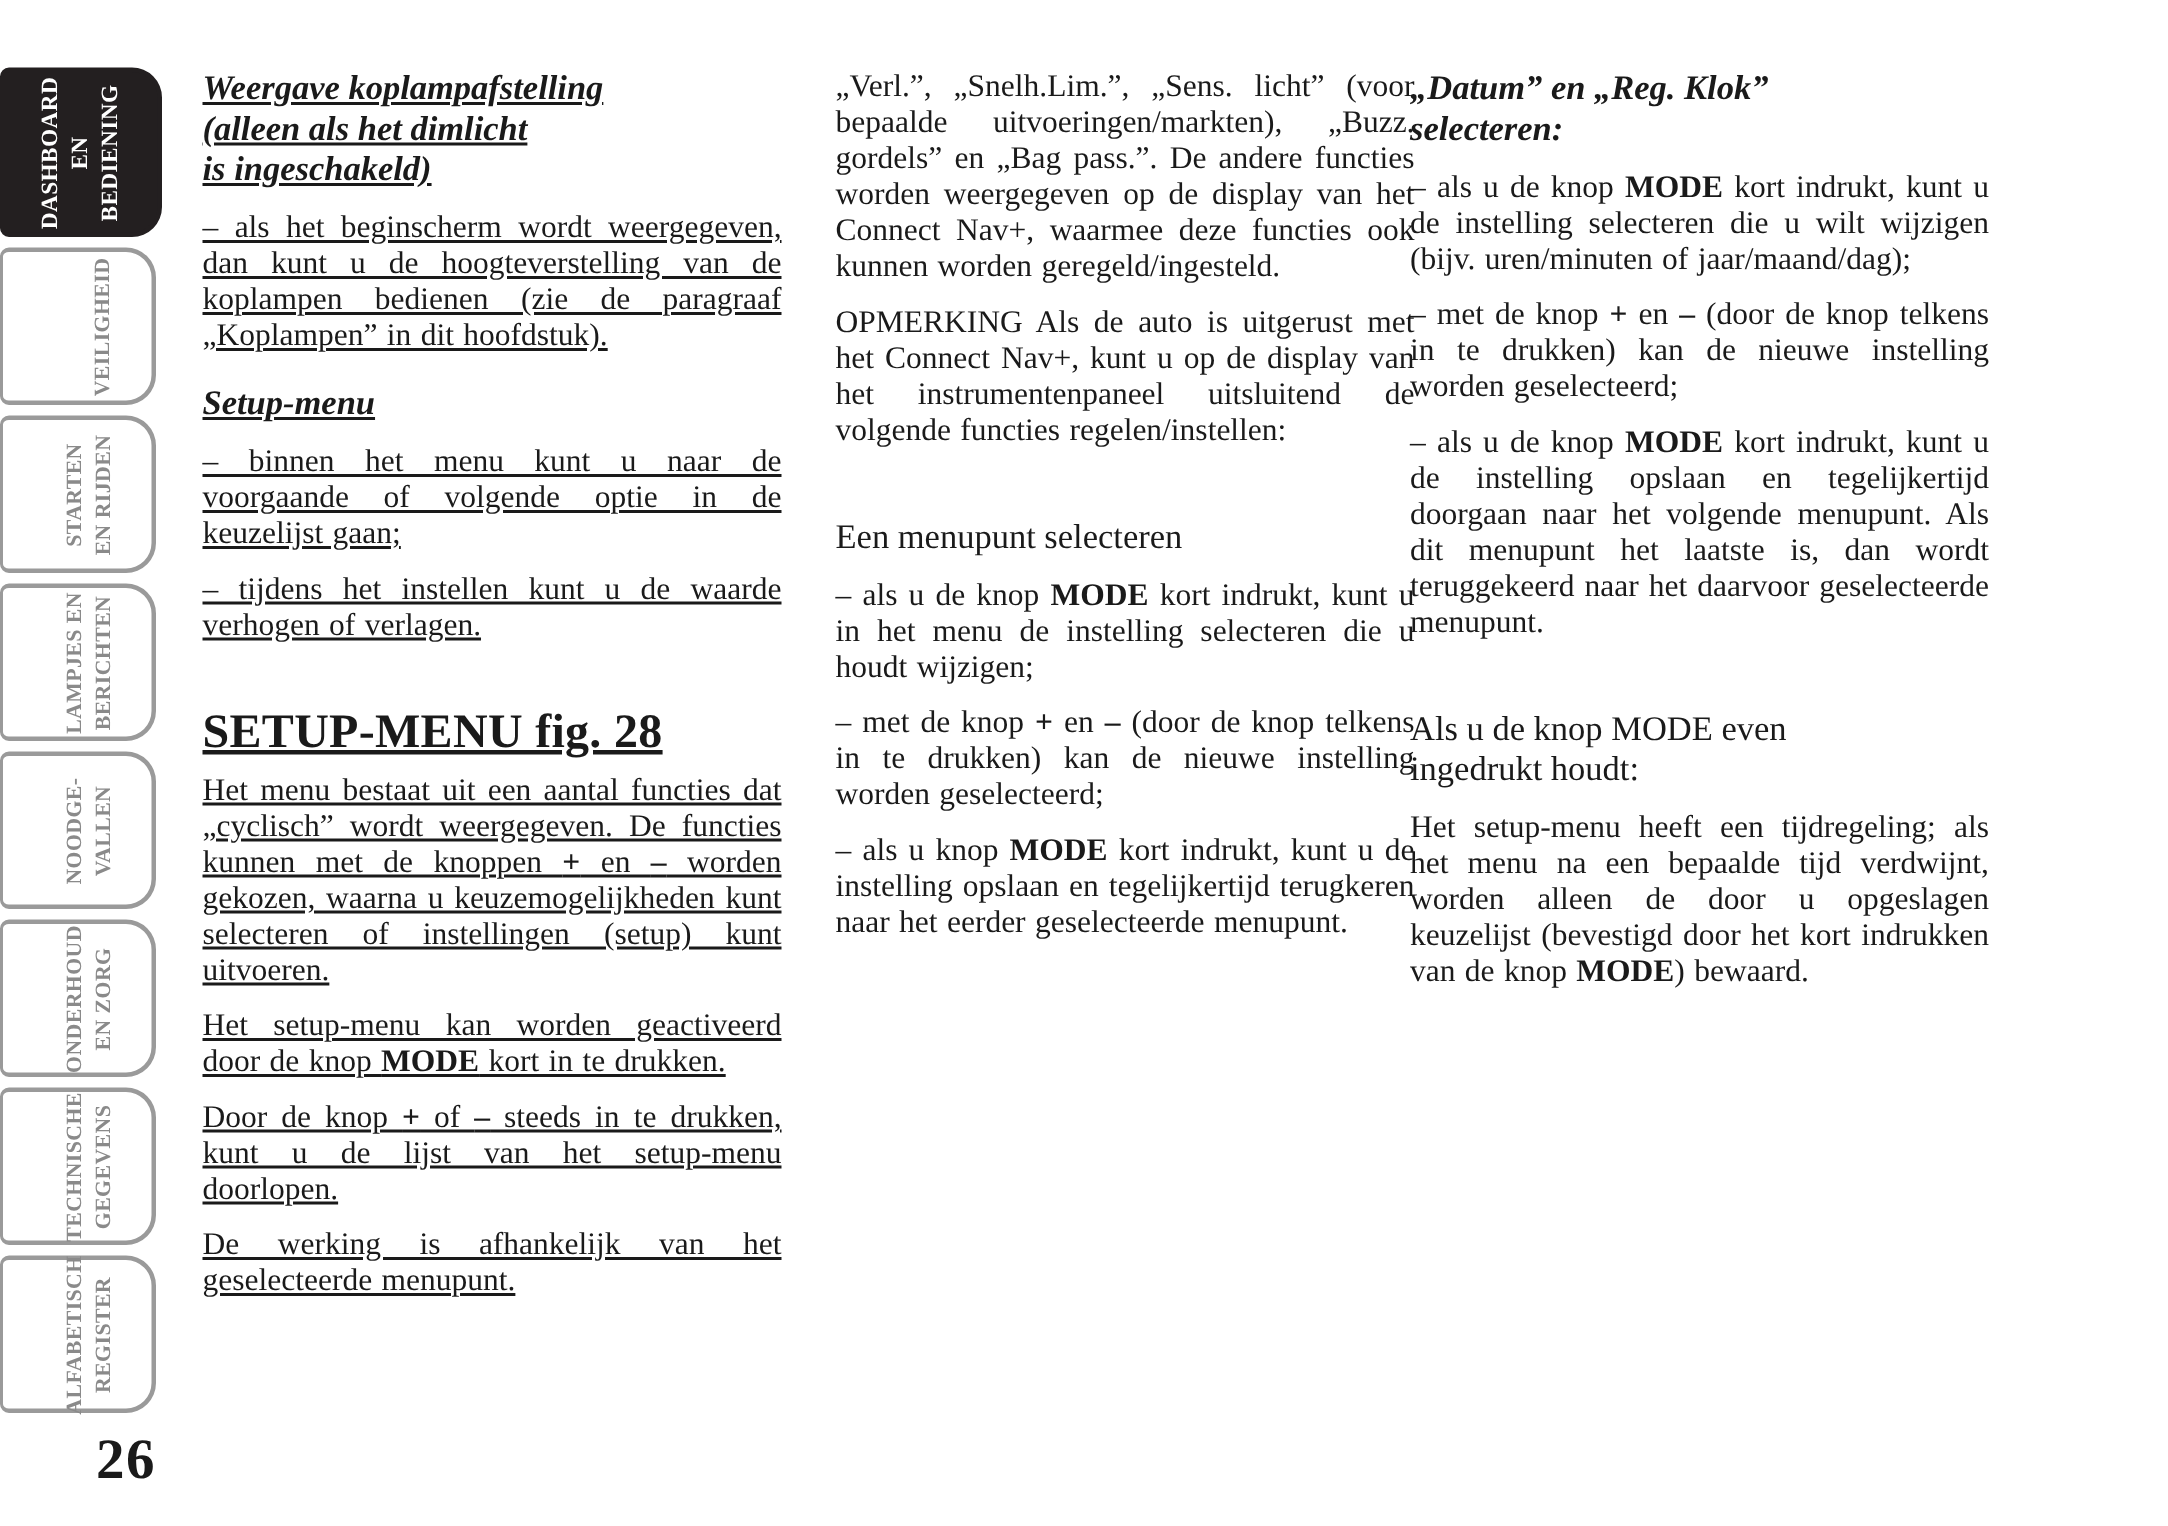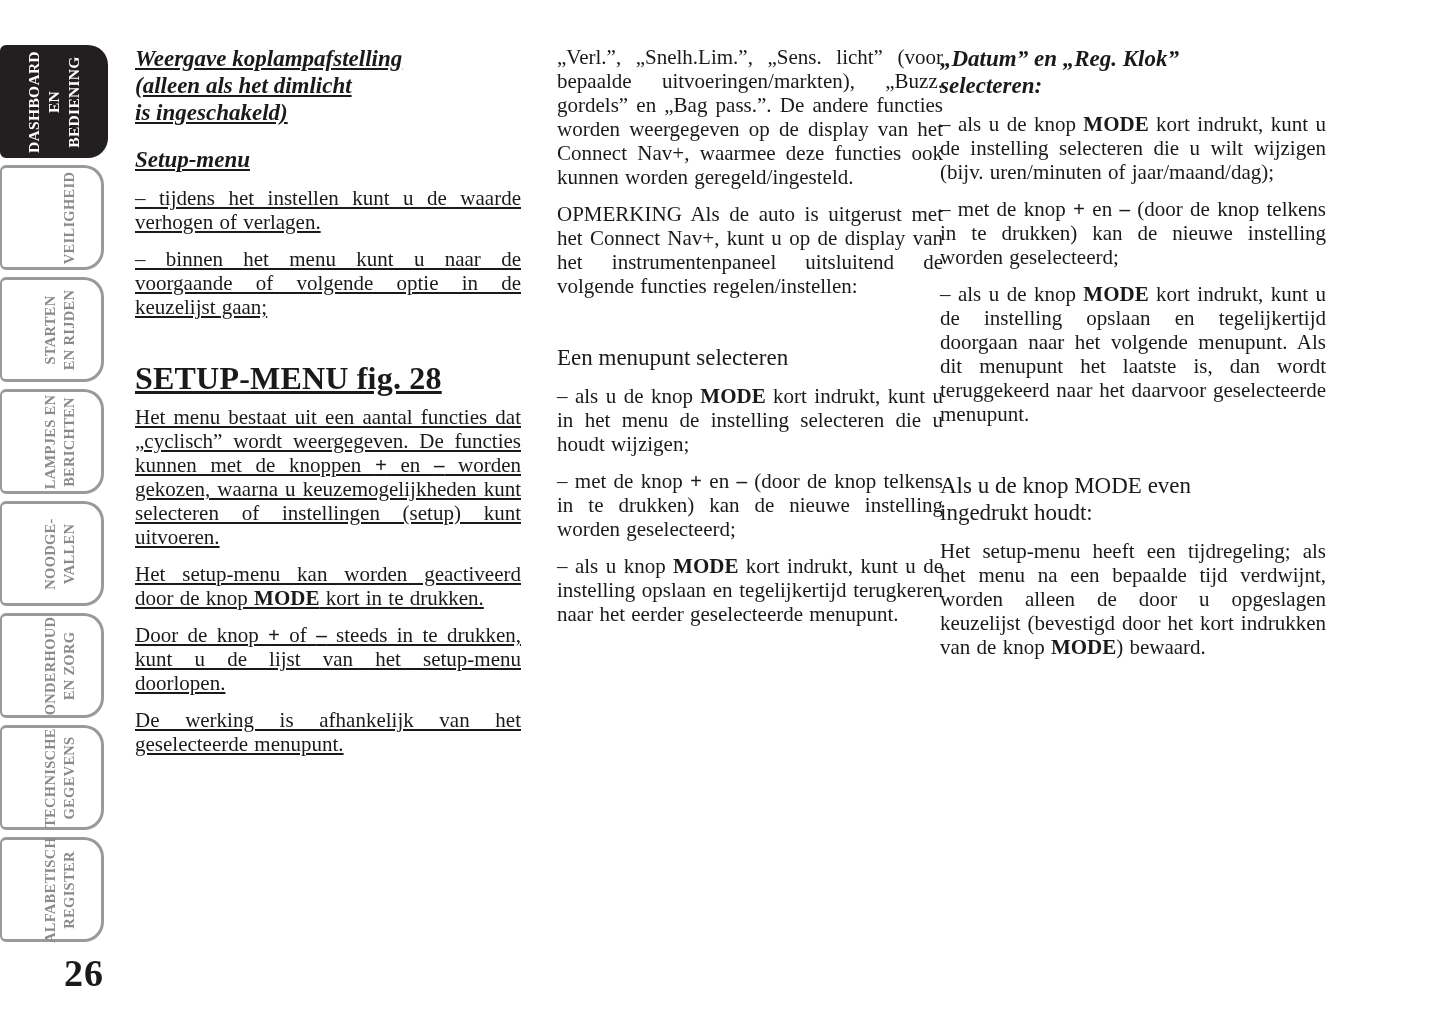--- a/index.html
+++ b/index.html
@@ -104,23 +104,24 @@
       <div class="tab">
         <span class="lbl" style="left: 59%;">ALFABETISCH
 REGISTER</span>
       </div>
     </nav>
   <main>
     <section class="col col-0">
         <div class="heading bold-italic">Weergave koplampafstelling
 (alleen als het dimlicht
 is ingeschakeld)</div>
+        <div class="para"><span>– als het beginscherm wordt weergegeven, dan kunt u de hoogteverstelling van de koplampen bedienen (zie de paragraaf „Koplampen” in dit hoofdstuk).</span></div>
         <div class="heading bold-italic">Setup-menu</div>
+        <div class="para"><span>– binnen het menu kunt u naar de voorgaande of volgende optie in de keuzelijst gaan;</span></div>
         <div class="para"><span>– tijdens het instellen kunt u de waarde verhogen of verlagen.</span></div>
-        <div class="para"><span>– binnen het menu kunt u naar de voorgaande of volgende optie in de keuzelijst gaan;</span></div>
         <div class="heading bold gap">SETUP-MENU fig. 28</div>
         <div class="para"><span>Het menu bestaat uit een aantal functies dat „cyclisch” wordt weergegeven. De functies kunnen met de knoppen </span><span class="b">+</span><span> en </span><span class="b">–</span><span> worden gekozen, waarna u keuzemogelijkheden kunt selecteren of instellingen (setup) kunt uitvoeren.</span></div>
         <div class="para"><span>Het setup-menu kan worden geactiveerd door de knop </span><span class="b">MODE</span><span> kort in te drukken.</span></div>
         <div class="para"><span>Door de knop </span><span class="b">+</span><span> of </span><span class="b">–</span><span> steeds in te drukken, kunt u de lijst van het setup-menu doorlopen.</span></div>
         <div class="para"><span>De werking is afhankelijk van het geselecteerde menupunt.</span></div>
       </section>
     <section class="col col-1">
         <div class="para tight"><span>„Verl.”, „Snelh.Lim.”, „Sens. licht” (voor bepaalde uitvoeringen/markten), „Buzz. gordels” en „Bag pass.”. De andere functies worden weergegeven op de display van het Connect Nav+, waarmee deze functies ook kunnen worden geregeld/ingesteld.</span></div>
         <div class="para"><span>OPMERKING Als de auto is uitgerust met het Connect Nav+, kunt u op de display van het instrumentenpaneel uitsluitend de volgende functies regelen/instellen:</span></div>
         <div class="heading italic gap">Een menupunt selecteren</div>

